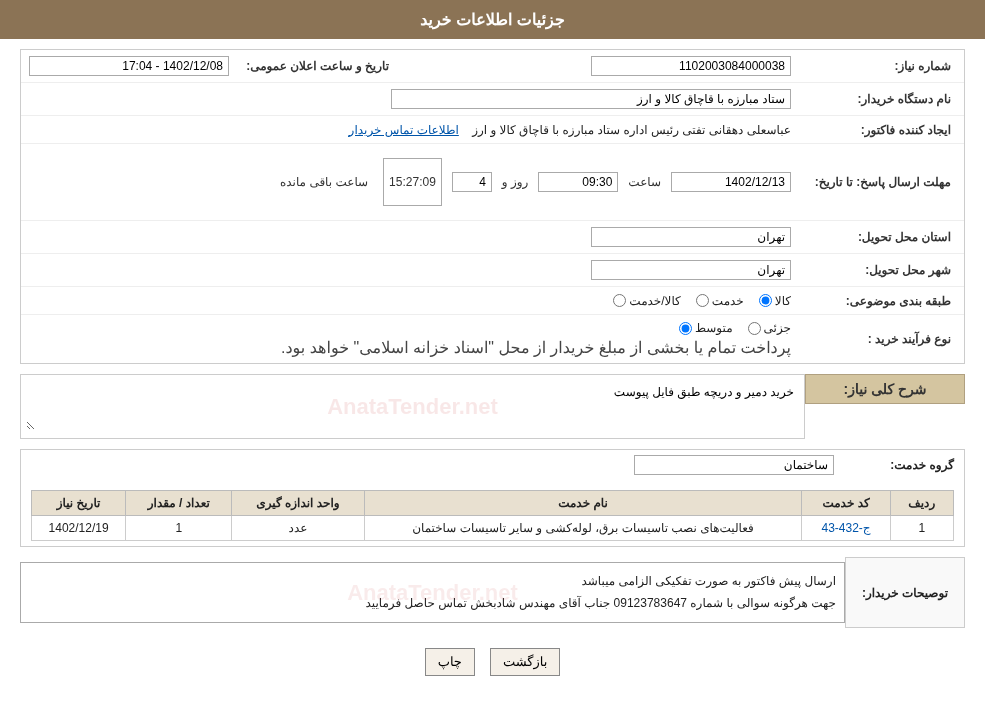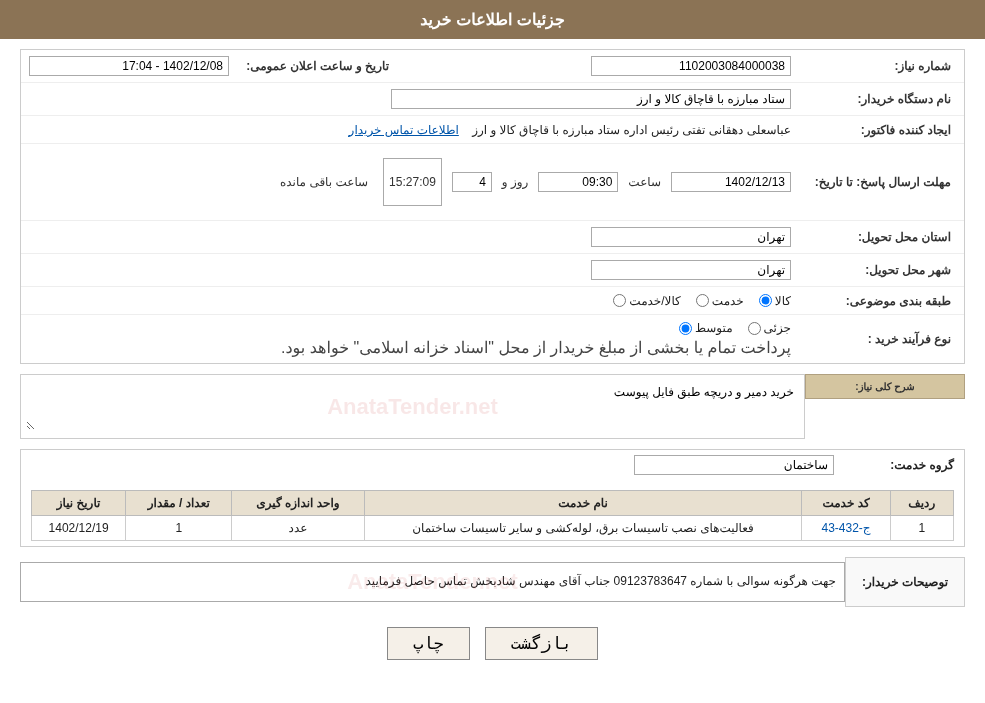--- a/index.html
+++ b/index.html
@@ -95,21 +95,21 @@
     }
     .radio-item {
       display: flex;
       align-items: center;
       gap: 3px;
     }
     .section-header {
       background: #d4c5a0;
       padding: 6px 0;
       font-weight: bold;
-      font-size: 10px;
+      font-size: 14px;
       color: #333;
       border-bottom: 1px solid #b0a080;
     }
     .description-box {
       border: 1px solid #aaa;
       padding: 5px;
       min-height: 50px;
       text-align: right;
       direction: rtl;
       background: #fff;
@@ -147,23 +147,23 @@
       direction: rtl;
       line-height: 1.8;
     }
     .bottom-buttons {
       display: flex;
       justify-content: center;
       gap: 15px;
       padding: 10px;
     }
     .btn {
-      padding: 5px 25px;
-      font-size: 17px;
-      font-family: Liberation Mono, monospace;
+      padding: 5px 12px;
+      font-size: 13px;
+      font-family: Liberation Serif, serif;
       cursor: pointer;
       border: 1px solid #888;
       background: #f5f0e8;
     }
     .watermark-area {
       position: relative;
     }
     .group-row {
       display: flex;
       align-items: center;
@@ -318,20 +318,21 @@
             </tr>
           </tbody>
         </table>
       </div>
     </div>
 
     <div style="display:flex;align-items:flex-start;margin-bottom:10px;">
       <div style="width:120px;flex-shrink:0;font-weight:bold;padding:8px 5px;text-align:right;border:1px solid #ccc;background:#f9f9f9;align-self:stretch;display:flex;align-items:center;justify-content:center;">توصیحات خریدار:</div>
       <div class="buyer-desc-box" style="flex:1;position:relative;">
         <div style="position:absolute;left:50%;top:50%;transform:translate(-50%,-50%);opacity:0.10;font-size:22px;font-weight:bold;color:#cc4444;white-space:nowrap;pointer-events:none;">AnataTender.net</div>
+        <div>ارسال پیش فاکتور به صورت تفکیکی الزامی میباشد</div>
         <div>جهت هرگونه سوالی با شماره 09123783647 جناب آقای مهندس شادبخش تماس حاصل فرمایید</div>
       </div>
     </div>
 
     <div class="bottom-buttons">
       <button class="btn">بازگشت</button>
       <button class="btn">چاپ</button>
     </div>
 
   </div>

